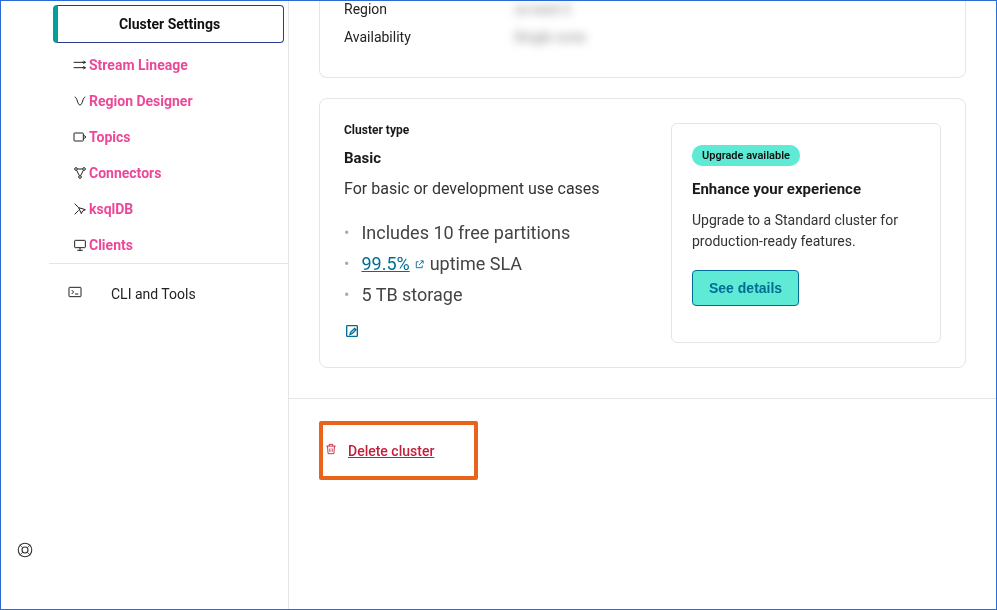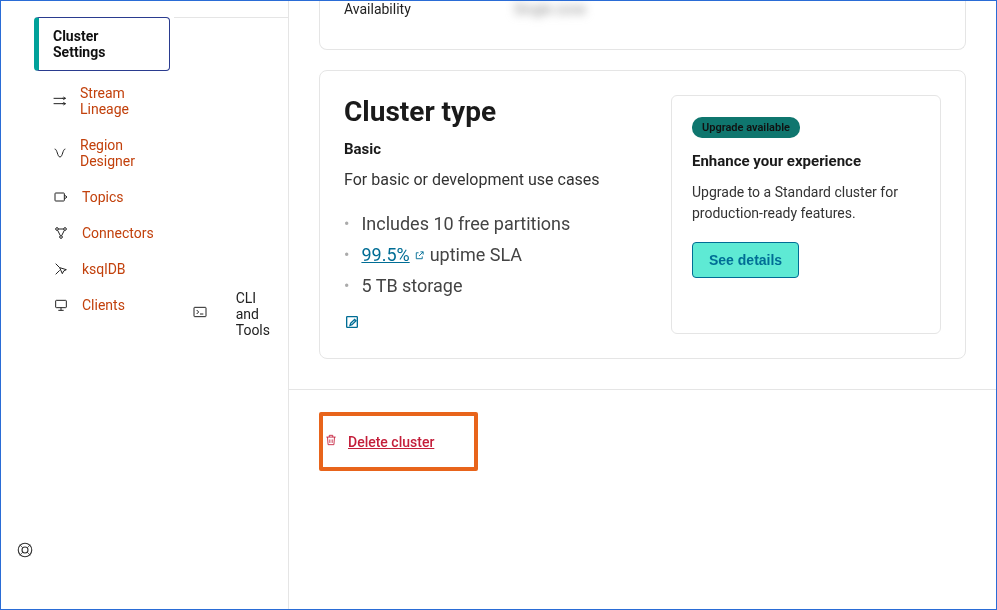--- a/index.html
+++ b/index.html
@@ -24,35 +24,36 @@
     flex-direction: column;
     justify-content: flex-end;
     align-items: center;
     padding-bottom: 46px;
   }
   .left-rail svg { width: 18px; height: 18px; stroke: #333; }
   .sidebar {
     width: 240px;
     border-right: 1px solid #e5e5e5;
     display: flex;
-    flex-direction: row;
-    justify-content: flex-end;
-    padding-top: 16px;
+    flex-direction: column;
+    justify-content: flex-start;
+    padding-top: 4px;
   }
   .nav-list { list-style: none; }
   .nav-item {
     display: flex;
     align-items: center;
-    gap: 12px;
+    gap: 0;
     padding: 10px 16px 10px 18px;
     font-size: 14px;
-    color: #c2410c;
+    color: #ec4899;
     cursor: pointer;
     border-radius: 4px;
     margin: 0 4px;
+    font-weight: bold;
   }
   .nav-item.active {
     border: 1.5px solid #2a3b8f;
     border-left: 5px solid #00a19a;
     font-weight: 700;
     color: #111;
     padding-left: 14px;
     margin: 0 4px 4px 4px;
     justify-content: center;
     gap: 0;
@@ -94,31 +95,31 @@
   .kv-key { width: 90px; }
   .blur { filter: blur(5px); color: #888; user-select: none; }
   .cluster-card { display: flex; gap: 24px; }
   .cluster-left { flex: 1; }
   .cluster-right {
     width: 270px;
     border: 1px solid #e5e5e5;
     border-radius: 6px;
     padding: 20px;
   }
-  h2 { font-size: 28px; font-weight: 700; margin-bottom: 12px; }
+  h2 { font-size: 12px; font-weight: 700; margin-bottom: 12px; }
   h3 { font-size: 15px; font-weight: 700; margin-bottom: 12px; }
   .sub { font-size: 16px; color: #333; margin-bottom: 24px; }
   .bullets { list-style: none; font-size: 18px; color: #444; text-align: right; }
   .bullets li { display: flex; align-items: center; gap: 12px; margin-bottom: 10px; }
   .bullets li::before { content: "•"; color: #aaa; font-size: 16px; }
   .link { color: #006d95; text-decoration: underline; cursor: pointer; }
   .ext-icon { width: 11px; height: 11px; }
   .badge {
     display: inline-block;
-    background: #0f766e;
+    background: #5eead4;
     color: #111;
     font-size: 11px;
     font-weight: 600;
     padding: 4px 10px;
     border-radius: 10px;
     margin-bottom: 14px;
   }
   .right-desc { font-size: 14px; color: #333; line-height: 1.5; margin-bottom: 18px; }
   .btn-outline {
     display: inline-block;
@@ -231,20 +232,24 @@
             <rect x="3" y="5" width="18" height="14" rx="1"></rect>
             <path d="M7 9l3 3-3 3M12 15h5"></path>
           </svg>
       </span>
       <span>CLI and Tools</span>
     </div>
   </aside>
 
   <main class="main">
     <div class="card top-card">
+      <div class="kv-row">
+        <span class="kv-key">Region</span>
+        <span class="blur">us-east-2</span>
+      </div>
       <div class="kv-row">
         <span class="kv-key">Availability</span>
         <span class="blur">Single zone</span>
       </div>
     </div>
 
     <div class="card cluster-card">
       <div class="cluster-left">
         <h2>Cluster type</h2>
         <h3>Basic</h3>

